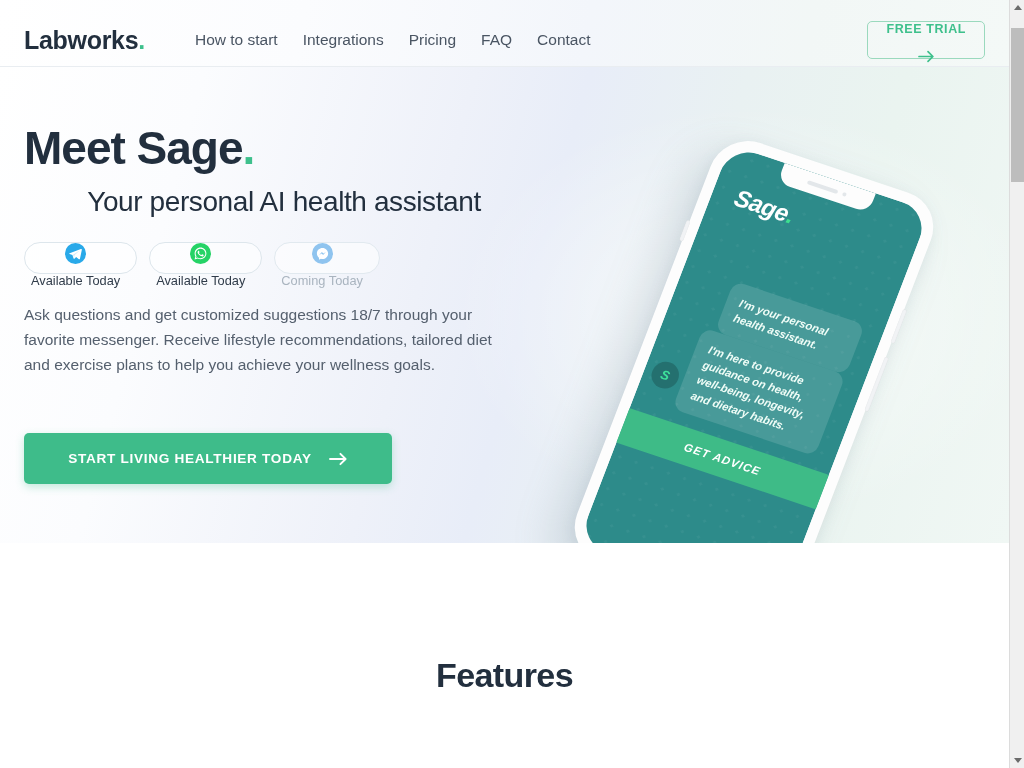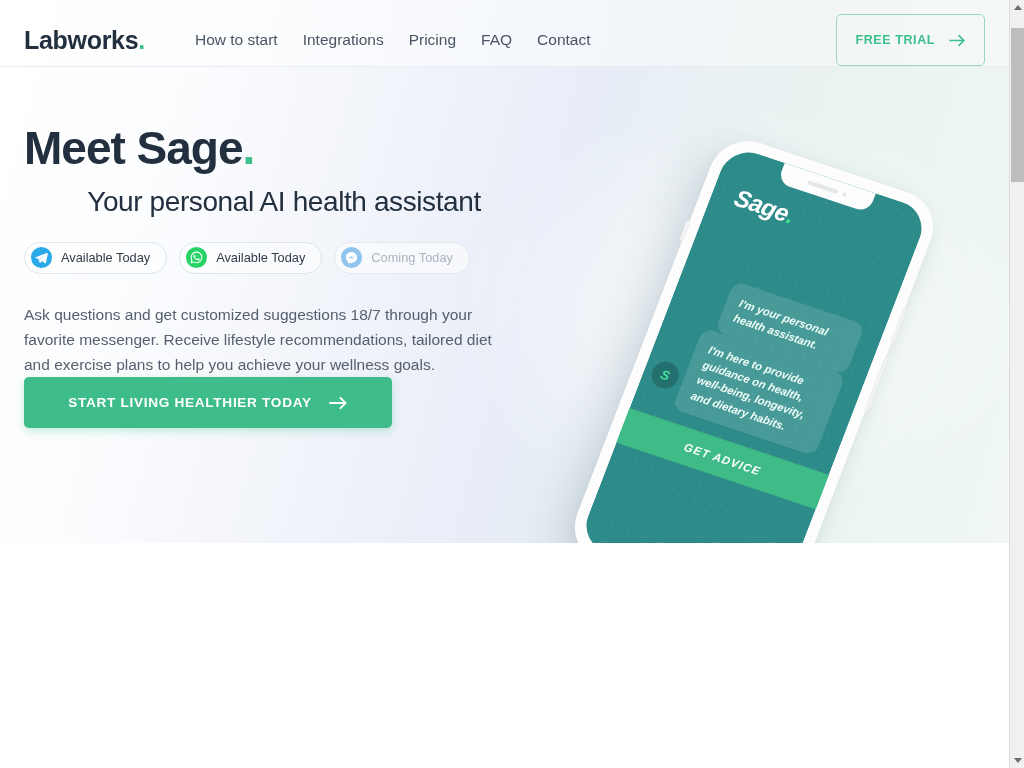--- a/index.html
+++ b/index.html
@@ -85,31 +85,32 @@
     color: #4a5563;
     text-decoration: none;
     white-space: nowrap;
   }
 
   .trial-btn {
     margin-left: auto;
     display: flex;
     align-items: center;
     gap: 14px;
-    height: 52px;
+    height: 38px;
     padding: 0 18px;
     border: 1px solid #9ad9bd;
     border-radius: 5px;
     background: transparent;
     color: #3ec08c;
     font-size: 12.5px;
     font-weight: bold;
     letter-spacing: 0.6px;
     cursor: pointer;
     font-family: "Liberation Sans", sans-serif;
+    flex-direction: column;
   }
   .arrow-svg { display: block; }
 
   
   .hero {
     position: relative;
     height: 476px;
     background:
       radial-gradient(ellipse 420px 300px at 74% 52%, rgba(255,255,255,0.65) 0%, rgba(255,255,255,0) 70%),
       linear-gradient(105deg,
@@ -156,33 +157,35 @@
     align-items: center;
     gap: 9px;
     height: 32px;
     padding: 0 16px 0 6px;
     border: 1px solid #dde6ec;
     border-radius: 16px;
     background: rgba(255,255,255,0.55);
     font-size: 12.8px;
     color: #303c4a;
     white-space: nowrap;
+    flex-direction: column;
   }
   .chip.muted { color: #a9b4bf; border-color: #e1e9ef; }
   .chip-ico { width: 21px; height: 21px; flex: 0 0 21px; border-radius: 50%; display:block; }
 
   p.hero-body {
     margin-top: 29px;
     font-size: 15.5px;
     line-height: 1.6;
     color: #55606e;
     width: 480px;
   }
 
   .cta {
+    margin-top: 56px;
     display: inline-flex;
     align-items: center;
     justify-content: center;
     gap: 17px;
     width: 368px;
     height: 51px;
     border: none;
     border-radius: 5px;
     background: #3ebc8a;
     color: #ffffff;
@@ -440,20 +443,21 @@
 
             <div class="screen-cta">GET ADVICE</div>
 
           </div>
         </div>
       </div>
 
     </section>
 
     <section class="features">
+      <h3 class="features-title">Features</h3>
     </section>
 
   </div>
 
   <div class="scrollbar">
     <div class="sb-arrow up">
         <i></i>
       </div>
     <div class="sb-thumb"></div>
     <div class="sb-arrow down">

